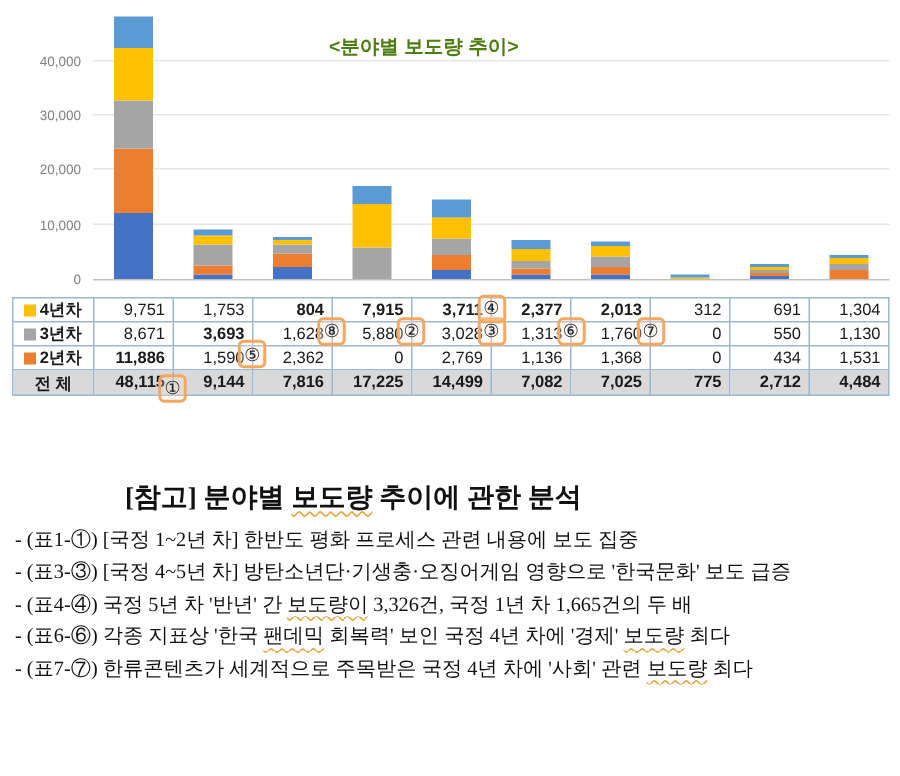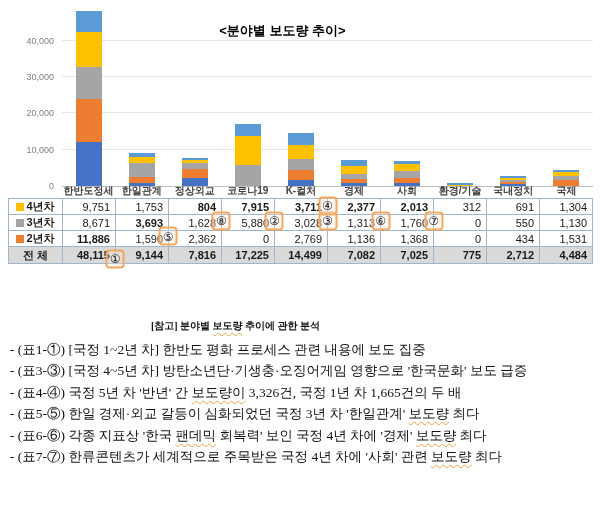--- a/index.html
+++ b/index.html
@@ -2,21 +2,21 @@
 <html><head>
 <meta charset="utf-8">
 <style>
   html,body{margin:0;padding:0;background:#fff;}
   .page{position:relative;width:600px;height:517px;background:#ffffff;overflow:hidden;
         font-family:"Liberation Sans","DejaVu Sans",sans-serif;}
 
   
   #chart{position:absolute;left:8px;top:4px;width:585px;height:194px;}
   #chart-title{position:absolute;left:54px;top:18px;width:531px;box-sizing:border-box;
-               padding-right:90px;text-align:center;font-weight:700;font-size:13px;color:#000000;}
+               padding-right:90px;text-align:center;font-weight:700;font-size:13px;color:#4d7c0f;}
   #plot{position:absolute;left:54px;top:6px;width:531px;height:176px;
         border-bottom:1px solid #bfbfbf;}
   .gridline{position:absolute;left:0;right:0;height:0;border-top:1px solid #e6e6e6;}
   .ytick{position:absolute;left:0;width:46px;text-align:right;font-size:9px;color:#7f7f7f;}
   .bar-seg{position:absolute;width:26px;}
 
   
   #xlabels{position:absolute;left:62px;top:184px;width:531px;display:flex;}
   #xlabels .xl{width:53.1px;text-align:center;font-size:10px;font-weight:700;color:#3f3f3f;
                white-space:nowrap;overflow:visible;}
@@ -34,21 +34,21 @@
   
   .ann{position:absolute;transform:translate(-50%,-50%);min-width:15px;height:15px;
        border:2px solid #f3a860;background:rgba(253,233,217,0.30);border-radius:4px;
        display:flex;align-items:center;justify-content:center;
        font-family:"DejaVu Sans",sans-serif;font-size:12px;line-height:1;color:#222;z-index:5;}
 
   
   #analysis{position:absolute;left:10px;top:319px;width:586px;
             font-family:"Liberation Serif","DejaVu Serif",serif;font-size:13.5px;color:#111;}
   #analysis-heading{text-align:center;box-sizing:border-box;padding-right:135px;
-                    font-weight:700;font-size:10px;margin-bottom:6px;white-space:nowrap;}
+                    font-weight:700;font-size:18px;margin-bottom:6px;white-space:nowrap;}
   .aline{height:21.4px;line-height:21.4px;white-space:nowrap;}
   .wavy{text-decoration:underline;text-decoration-style:wavy;text-decoration-color:#e8a33d;
         text-decoration-thickness:1px;text-underline-offset:3px;}
 </style>
 </head>
 <body>
 
 <div class="page">
 
   <div id="chart">
@@ -103,32 +103,20 @@
         <div class="bar-seg" title="국제 4년차" style="left: 491.45px; bottom: 9.65641px; height: 4.73204px; background: rgb(255, 192, 0);"></div>
         <div class="bar-seg" title="국제 5년차" style="left: 491.45px; bottom: 14.3885px; height: 1.88338px; background: rgb(91, 155, 213);"></div>
       </div>
   <div class="ytick" style="top: 177px;">0</div>
       <div class="ytick" style="top: 140.711px;">10,000</div>
       <div class="ytick" style="top: 104.423px;">20,000</div>
       <div class="ytick" style="top: 68.134px;">30,000</div>
       <div class="ytick" style="top: 31.8454px;">40,000</div>
     </div>
 
-  <div id="xlabels">
-      <div class="xl">한반도정세</div>
-      <div class="xl">한일관계</div>
-      <div class="xl">정상외교</div>
-      <div class="xl">코로나19</div>
-      <div class="xl">K-컬처</div>
-      <div class="xl">경제</div>
-      <div class="xl">사회</div>
-      <div class="xl">환경/기술</div>
-      <div class="xl">국내정치</div>
-      <div class="xl">국제</div>
-    </div>
 
   <table id="datatable">
       <colgroup>
         <col style="width: 54px;">
         <col>
         <col>
         <col>
         <col>
         <col>
         <col>
@@ -203,19 +191,18 @@
       <div class="ann" title="경제 4년차" style="left: 380.6px; top: 220.8px;">⑥</div>
       <div class="ann" title="사회 4년차" style="left: 433.7px; top: 220.8px;">⑦</div>
     </div>
 
   <div id="analysis">
     <div id="analysis-heading"><span>[참고] 분야별 </span><span class="wavy">보도량</span><span> 추이에 관한 분석</span></div>
     <div id="analysis-lines">
         <div class="aline"><span>- (표1-①) [국정 1~2년 차] 한반도 평화 프로세스 관련 내용에 보도 집중</span></div>
         <div class="aline"><span>- (표3-③) [국정 4~5년 차] 방탄소년단·기생충·오징어게임 영향으로 '한국문화' 보도 급증</span></div>
         <div class="aline"><span>- (표4-④) 국정 5년 차 '반년' 간 </span><span class="wavy">보도량이</span><span> 3,326건, 국정 1년 차 1,665건의 두 배</span></div>
-        <div class="aline"><span>- (표5-⑤) 한일 경제·외교 갈등이 심화되었던 국정 3년 차 '한일관계' </span><span class="wavy">보도량</span><span> 최다</span></div>
         <div class="aline"><span>- (표6-⑥) 각종 지표상 '한국 </span><span class="wavy">팬데믹</span><span> 회복력' 보인 국정 4년 차에 '경제' </span><span class="wavy">보도량</span><span> 최다</span></div>
         <div class="aline"><span>- (표7-⑦) 한류콘텐츠가 세계적으로 주목받은 국정 4년 차에 '사회' 관련 </span><span class="wavy">보도량</span><span> 최다</span></div>
       </div>
   </div>
 
 </div>
 
 </body></html>

